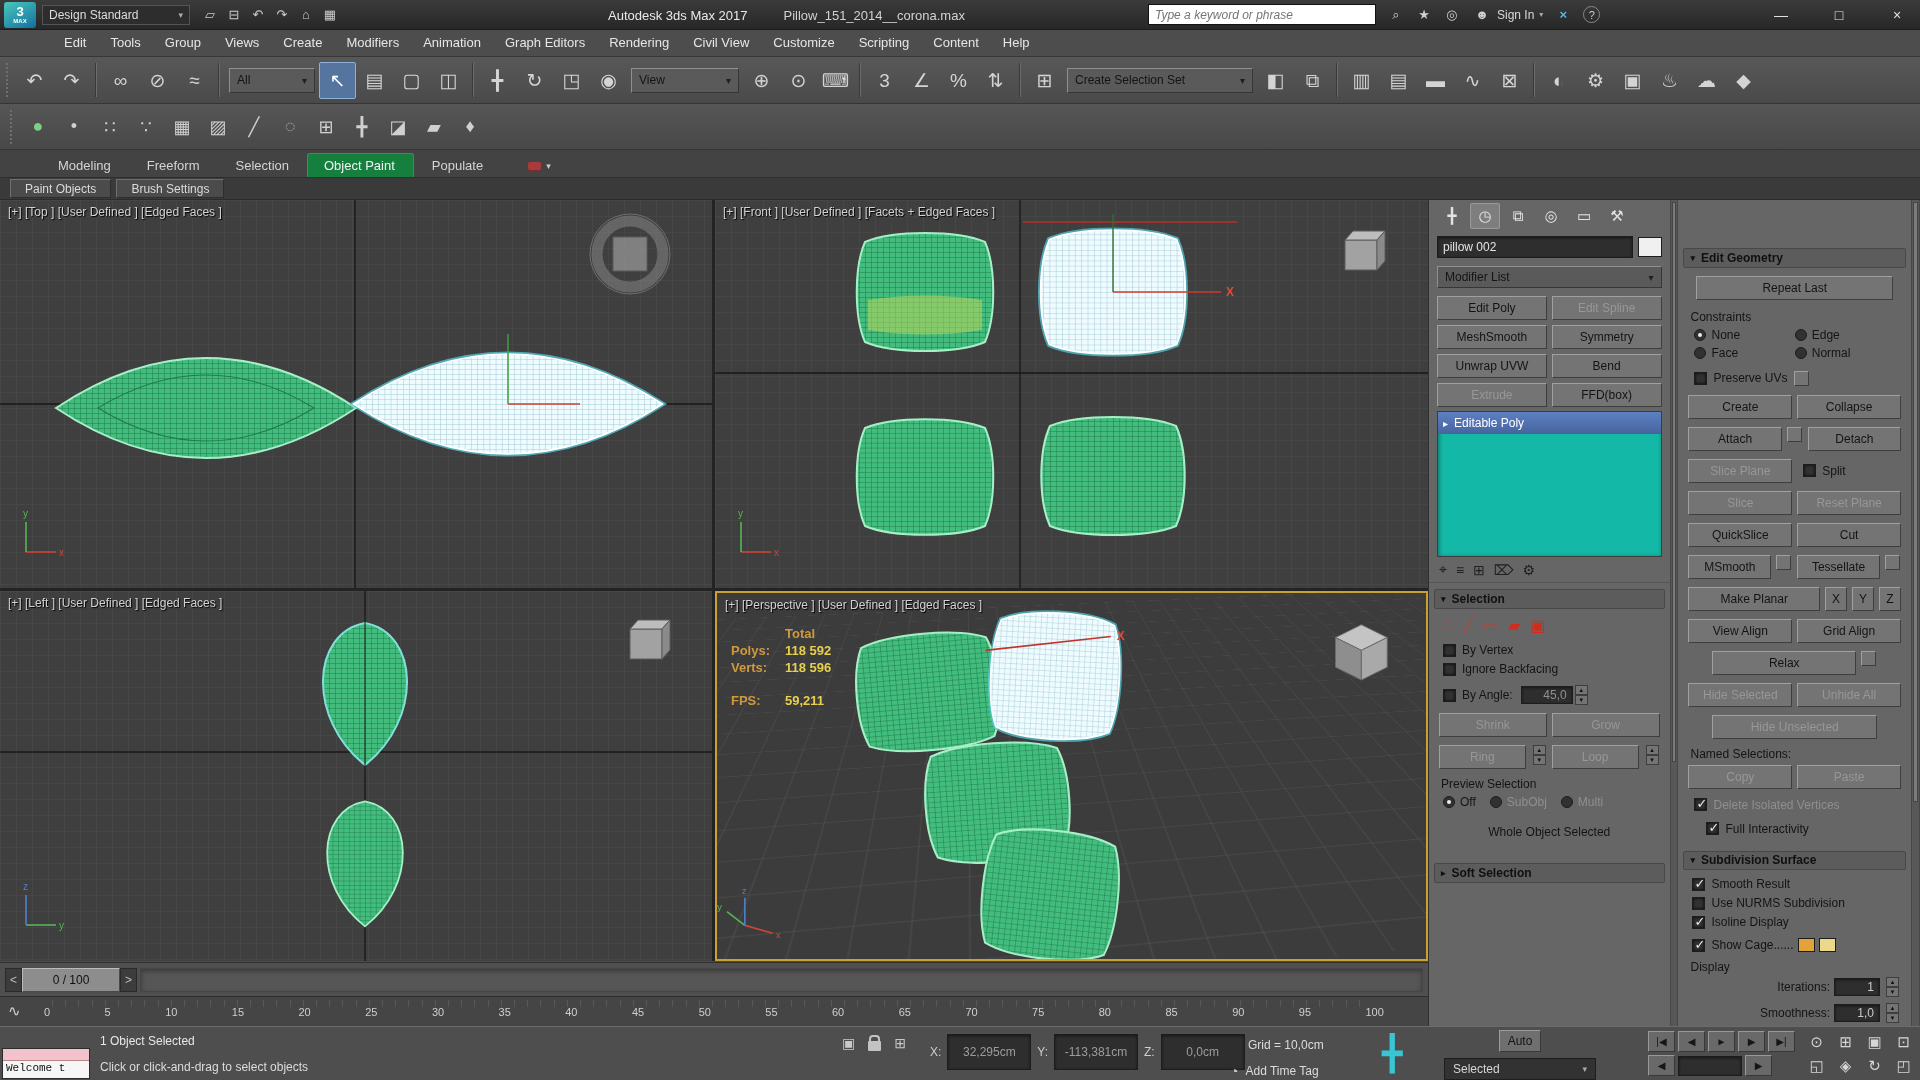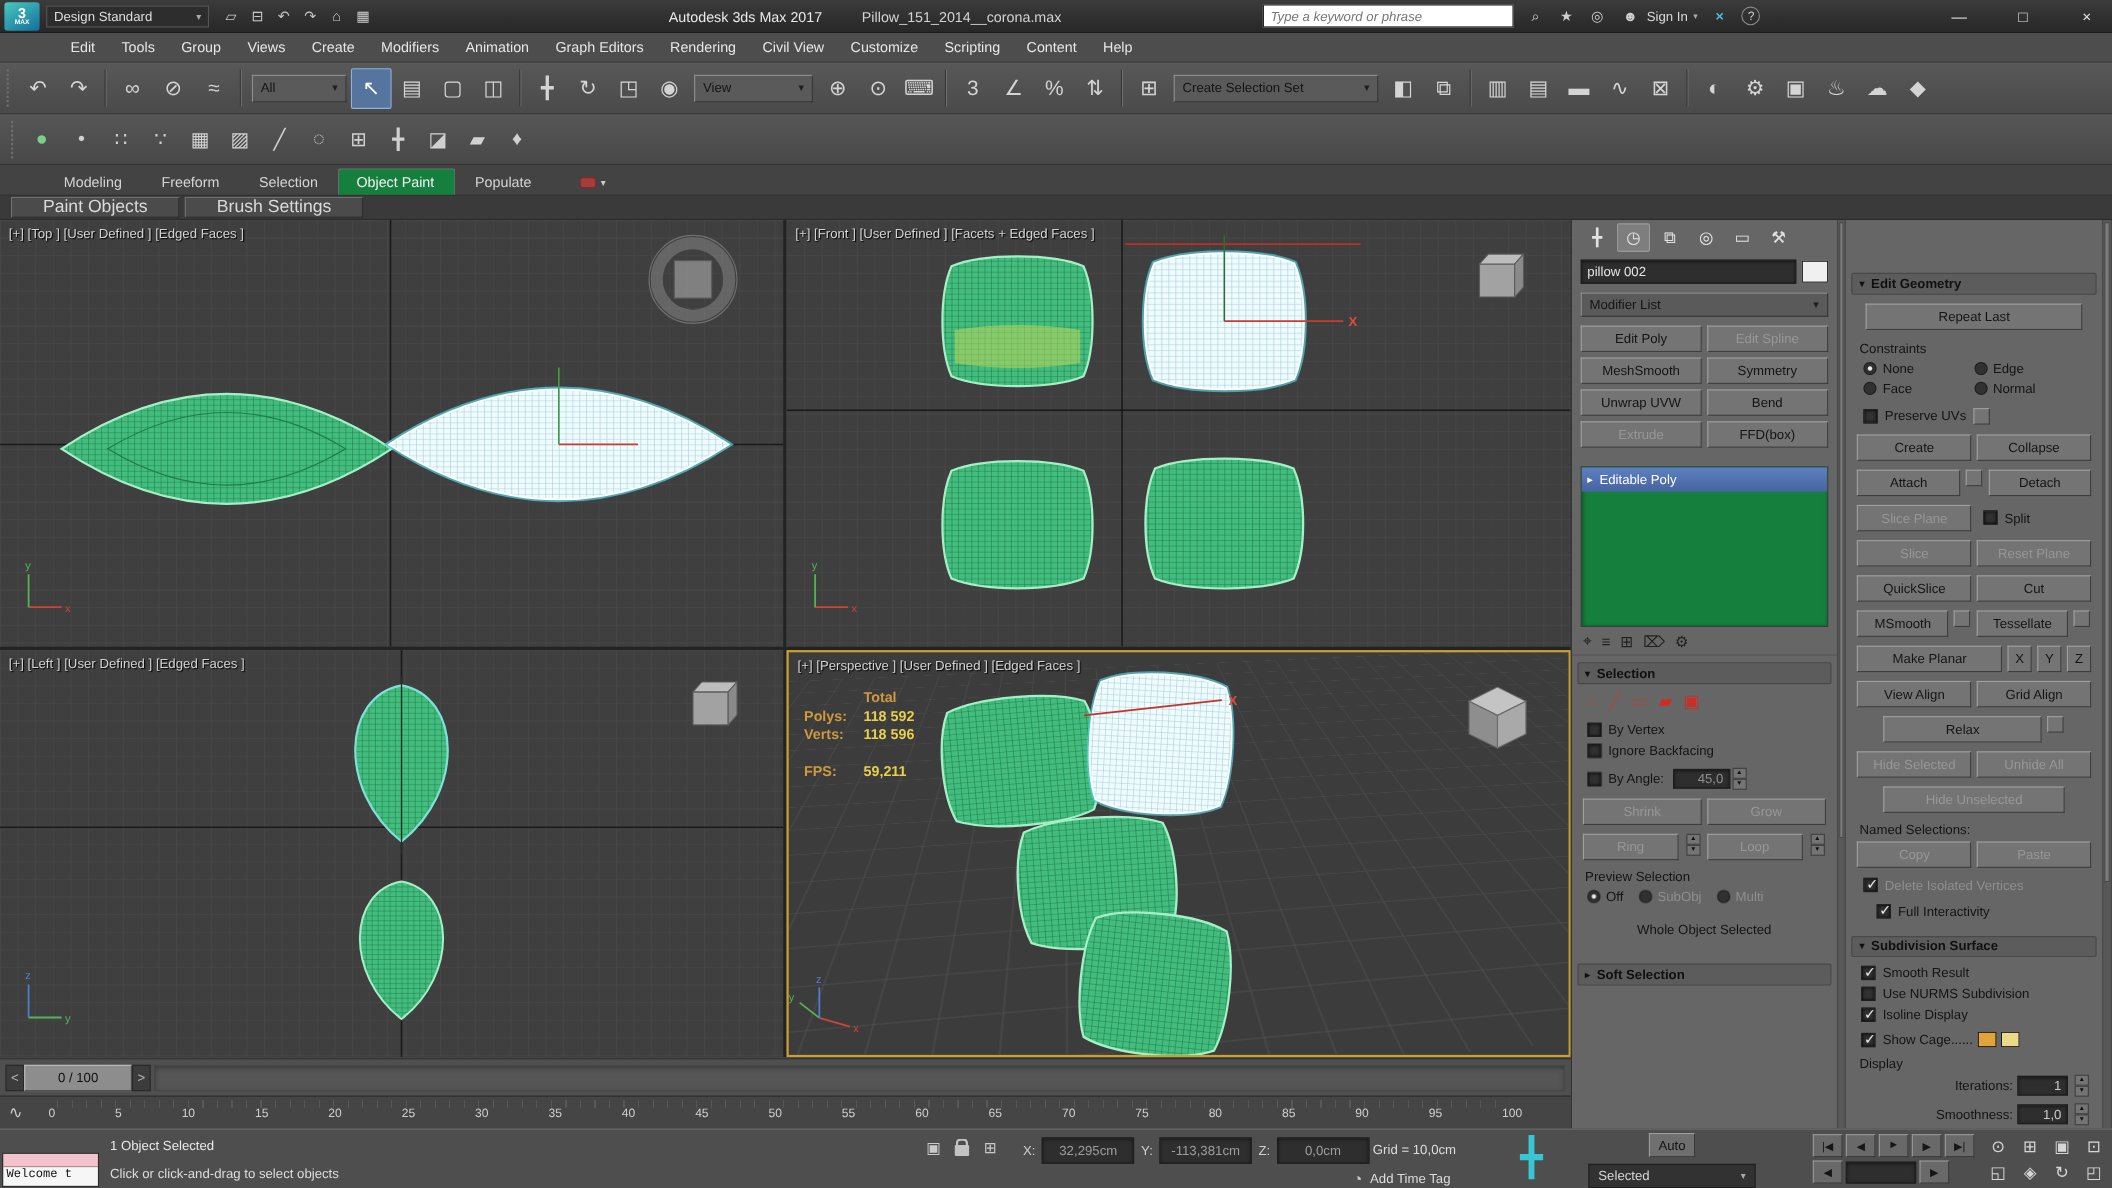--- a/index.html
+++ b/index.html
@@ -49,21 +49,21 @@
   .brush-icon .glyph{color:#d0d0d0;font-size:18px;}
 
   
   #ribbon-tabs{position:absolute;left:0;top:150px;width:1920px;height:28px;background:#434343;border-bottom:1px solid #2e2e2e;display:flex;align-items:flex-end;padding-left:40px;}
   .rtab{padding:4px 18px;color:#d4d4d4;font-size:13px;}
   .rtab.active{background:#15803d;border:1px solid #6f6f6f;border-bottom:none;border-radius:3px 3px 0 0;color:#f2f2f2;padding-left:16px;}
   .ribbon-opt{display:flex;align-items:center;gap:4px;margin-left:26px;padding-bottom:6px;}
   .reddot{width:15px;height:10px;background:#a83c3c;border:1px solid #7d2a2a;border-radius:3px;display:inline-block;}
   .ribbon-opt::after{content:"▾";color:#ccc;font-size:9px;}
   #ribbon-subtabs{position:absolute;left:0;top:178px;width:1920px;height:22px;background:#3a3a3a;border-bottom:1px solid #2b2b2b;display:flex;align-items:center;padding-left:10px;}
-  .subtab{height:19px;padding:0 28px;margin-right:5px;background:#4b4b4b;border:1px solid;border-color:#707070 #2d2d2d #2d2d2d #707070;color:#dadada;font-size:16px;display:flex;align-items:center;}
+  .subtab{height:19px;padding:0 14px;margin-right:5px;background:#4b4b4b;border:1px solid;border-color:#707070 #2d2d2d #2d2d2d #707070;color:#dadada;font-size:12px;display:flex;align-items:center;}
 
   
   #viewports{position:absolute;left:0;top:200px;width:1428px;height:761px;background:#232323;}
   .vp{position:absolute;overflow:hidden;background-color:#3f3f3f;}
   .vp svg{position:absolute;left:0;top:0;width:100%;height:100%;}
   .vpgrid{background-image:
     linear-gradient(to right,#464646 1px,transparent 1px),
     linear-gradient(to bottom,#464646 1px,transparent 1px),
     linear-gradient(to right,#363636 1px,transparent 1px),
     linear-gradient(to bottom,#363636 1px,transparent 1px);
@@ -100,21 +100,21 @@
   .cp-tab.active{background:#7e7e7e;border:1px solid #9a9a9a;}
   .cp-row{display:flex;align-items:center;margin:4px 8px;}
   .dfield{background:#2e2e2e;border:1px solid #1d1d1d;box-shadow:inset 0 1px 3px rgba(0,0,0,.55);color:#cacaca;font-size:12px;display:flex;align-items:center;padding:0 5px;}
   .name-field{flex:1;height:22px;color:#e4e4e4;}
   .swatch{width:24px;height:20px;background:#f0f0f0;border:1px solid #1d1d1d;margin-left:5px;}
   .swatch.sm{width:17px;height:14px;margin-left:4px;}
   .modlist{flex:1;height:22px;margin:0;}
   .mod-grid{display:grid;grid-template-columns:1fr 1fr;gap:5px;margin:4px 8px;}
   .pbtn{background:#747474;border:1px solid;border-color:#a0a0a0 #3e3e3e #3e3e3e #a0a0a0;color:#141414;font-size:12px;height:24px;display:flex;align-items:center;justify-content:center;font-family:inherit;white-space:nowrap;overflow:hidden;}
   .pbtn.disabled{color:#979797;}
-  .stack{margin:13px 8px 0;height:146px;background:#15803d;border:1px solid #3c3c3c;box-shadow:inset 1px 1px 4px rgba(0,0,0,.4);}
+  .stack{margin:0 8px 0;height:146px;background:#14b8a6;border:1px solid #3c3c3c;box-shadow:inset 1px 1px 4px rgba(0,0,0,.4);}
   .stack-item{height:22px;display:flex;align-items:center;padding:0 5px;font-size:12px;color:#141414;}
   .stack-item::before{content:"▸";margin-right:6px;font-size:10px;}
   .stack-item.selected{background:linear-gradient(#5d80c2,#46649e);color:#fff;}
   .stack-tools{height:26px;display:flex;align-items:center;gap:9px;padding:0 10px;border-bottom:1px solid #555;}
   .stk-icon{color:#202020;font-size:14px;}
   .ro-head{height:20px;background:#5c5c5c;border:1px solid #484848;border-radius:2px;display:flex;align-items:center;font-weight:bold;font-size:12px;color:#101010;padding:0 6px;margin:6px 5px 2px;}
   .ro-head::before{content:"▾";margin-right:6px;font-size:9px;}
   .ro-head.collapsed::before{content:"▸";}
   .so-row{display:flex;gap:10px;margin:7px 14px 4px;}
   .so-icon{font-size:16px;line-height:1;}
@@ -161,21 +161,21 @@
   #listener .white{height:17px;background:#f6f6f6;color:#111;font-size:11px;padding:1px 3px;font-family:"Liberation Mono",monospace;}
   #status-lines{position:absolute;left:100px;top:1px;}
   #status-lines .sline{color:#e8e8e8;font-size:12px;line-height:26px;}
   #status-lines .pline{color:#dcdcdc;font-size:12px;line-height:26px;}
   #status-icons{position:absolute;left:842px;top:7px;display:flex;align-items:center;gap:13px;}
   .st-icon{color:#c9c9c9;font-size:14px;}
   .padlock{width:13px;height:10px;background:#c3c3c3;border-radius:1px;position:relative;margin-top:7px;display:inline-block;}
   .padlock::before{content:"";position:absolute;left:1px;top:-6px;width:7px;height:6px;border:2px solid #c3c3c3;border-bottom:none;border-radius:4px 4px 0 0;}
   #coords{position:absolute;left:930px;top:7px;display:flex;align-items:center;gap:6px;}
   .coord-lbl{color:#cfcfcf;font-size:12px;}
-  .coord-field{width:84px;height:24px;justify-content:center;color:#9d9d9d;}
+  .coord-field{width:84px;height:36px;justify-content:center;color:#9d9d9d;}
   #grid-text{position:absolute;left:1248px;top:11px;color:#dcdcdc;font-size:12px;}
   #timetag{position:absolute;left:1230px;top:36px;display:flex;align-items:center;gap:7px;color:#dcdcdc;font-size:12px;}
   #gizmo-cross{position:absolute;left:1382px;top:2px;font-size:34px;line-height:48px;}
   #anim-cluster{position:absolute;left:1444px;top:3px;}
   .ac-row{display:flex;align-items:center;gap:6px;margin-bottom:4px;flex-direction:column;}
   .sbtn{height:22px;background:#6f6f6f;border:1px solid;border-color:#9c9c9c #393939 #393939 #9c9c9c;color:#141414;font-size:12px;padding:0 8px;display:flex;align-items:center;font-family:inherit;}
   .ddark{width:152px;height:22px;background:#323232;border:1px solid #1e1e1e;color:#d6d6d6;font-size:12px;display:flex;align-items:center;padding:0 8px;}
   .ddark::after{content:"▾";margin-left:auto;font-size:9px;color:#aaa;}
   .key-ic{color:#cfcfcf;font-size:12px;}
   #playback{position:absolute;left:1648px;top:4px;}

